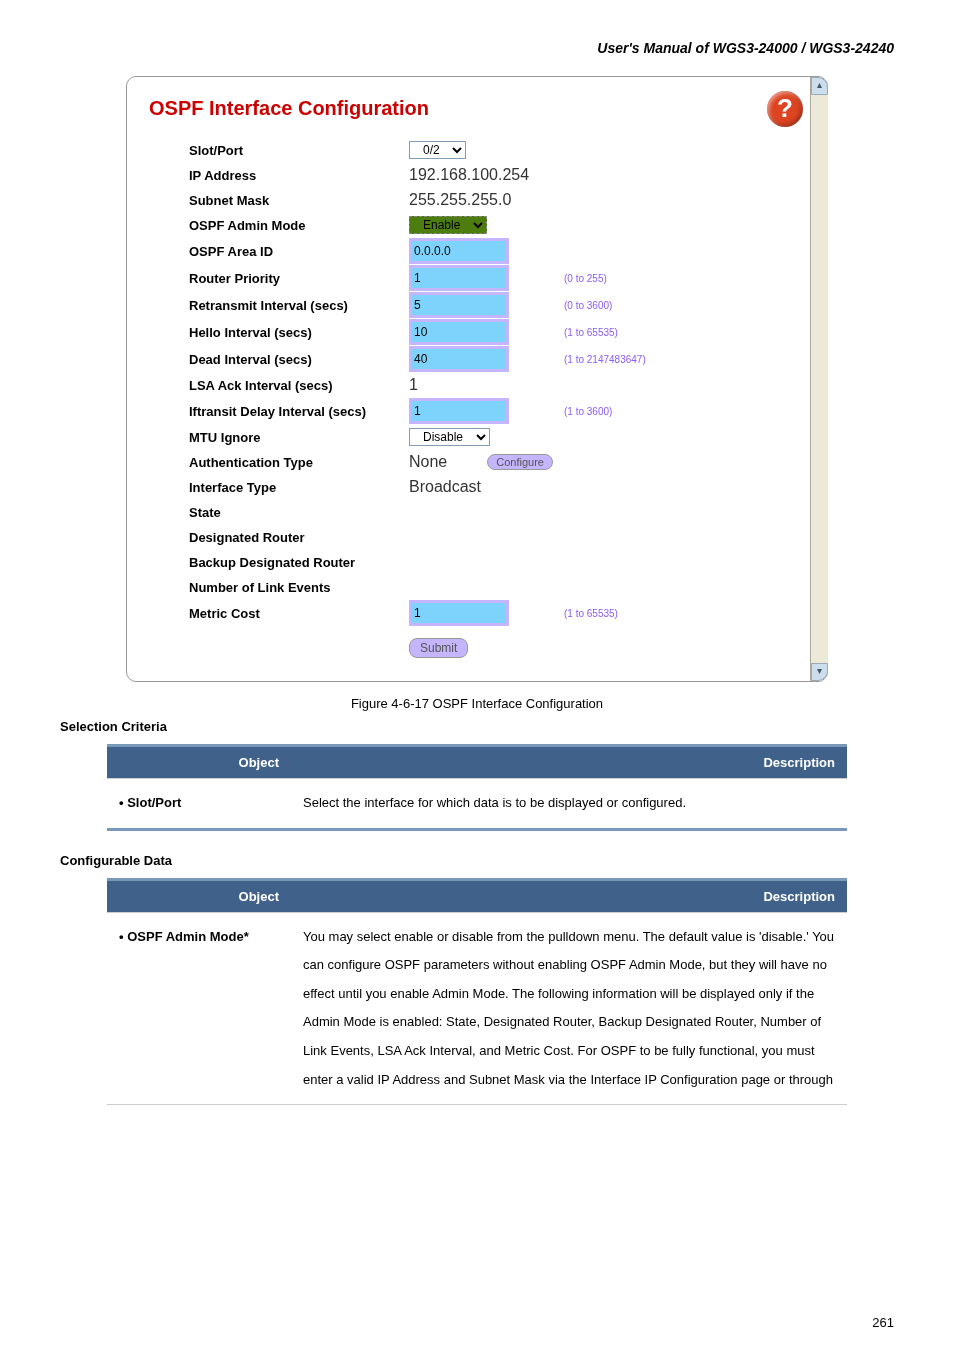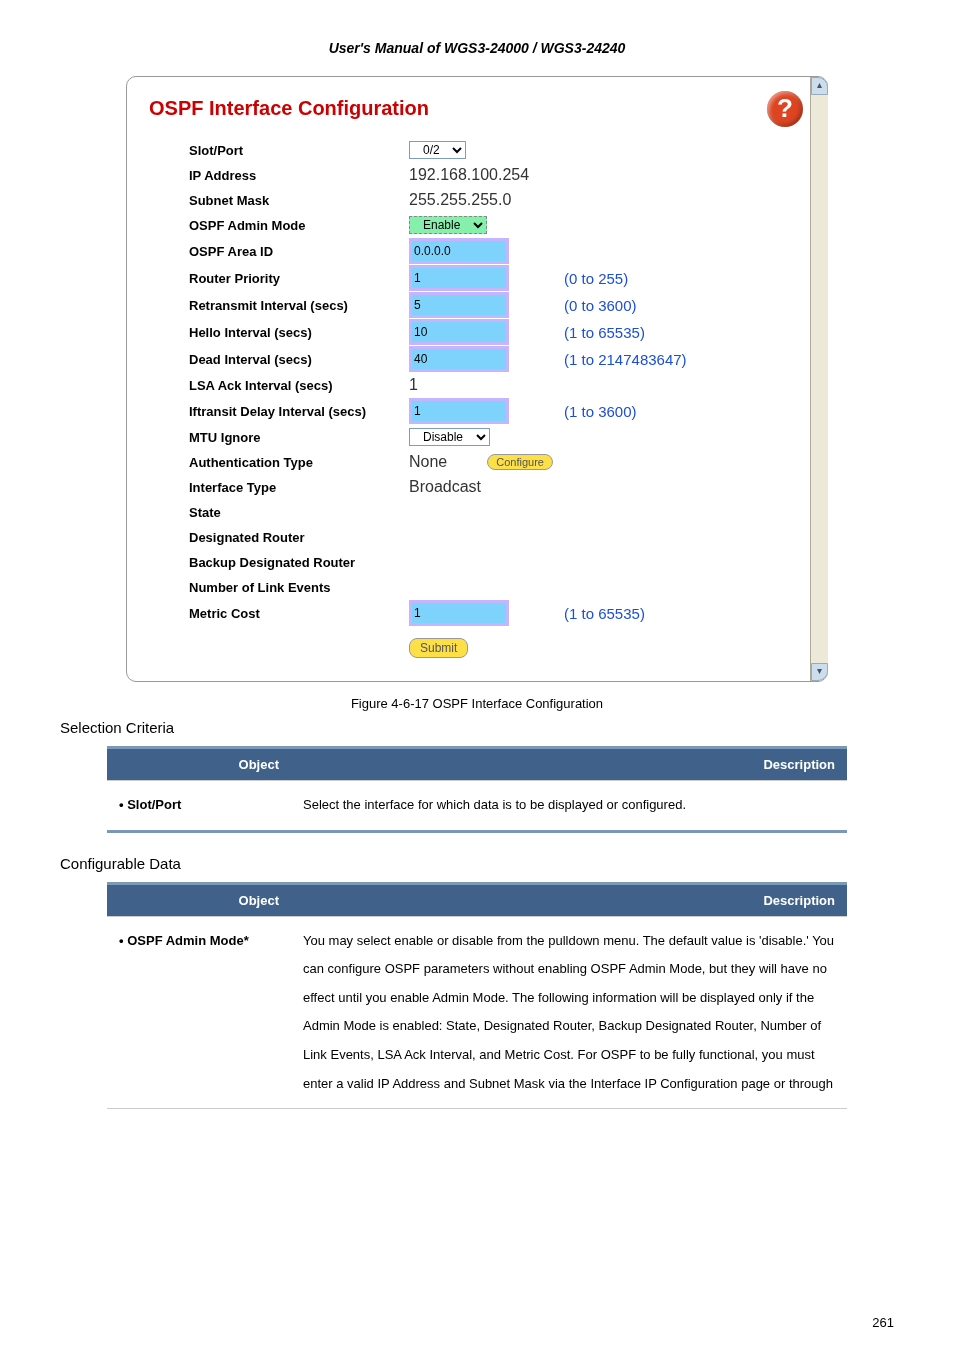--- a/index.html
+++ b/index.html
@@ -1,38 +1,38 @@
 <!DOCTYPE html>
 <html><head>
 <meta charset="utf-8">
 <style>
 body{margin:0;font-family:Arial,Helvetica,sans-serif;background:#fff;font-size:13px;color:#000}
 .page{width:954px;min-height:1350px;padding:40px 60px;box-sizing:border-box;position:relative}
-.hdr{text-align:center;font-weight:bold;font-style:italic;font-size:14px;margin-bottom:20px}
+.hdr{text-align:right;font-weight:bold;font-style:italic;font-size:14px;margin-bottom:20px}
 .shot{border:1px solid #999;background:#fff;border-radius:10px;width:700px;margin:0 auto;position:relative;padding-bottom:2px}
 .shot-inner{padding:18px 22px}
 .sb{position:absolute;right:-1px;top:0;bottom:0;width:17px;background:#ece9d8;border-left:1px solid #aca899;border-radius:0 10px 10px 0}
 .sb .up,.sb .dn{height:16px;background:#cde;border:1px solid #9ab;font-size:10px;text-align:center;line-height:14px;color:#456}
 .sb .up{border-radius:0 10px 0 0}
 .sb .dn{position:absolute;bottom:0;left:0;right:0;border-radius:0 0 10px 0}
 .title{color:#c00;font-size:20px;font-weight:bold;margin:2px 0 18px}
 .help{position:absolute;right:24px;top:14px;width:36px;height:36px;border-radius:18px;background:#d42;color:#fff;font-size:26px;font-weight:bold;text-align:center;line-height:34px;box-shadow:inset -2px -2px 4px rgba(0,0,0,.3),inset 2px 2px 4px rgba(255,255,255,.5)}
 .frm{margin-left:40px}
 .row{display:flex;align-items:center;min-height:24px;margin:1px 0}
 .lbl{width:220px;font-weight:bold;font-size:13px}
 .val{font-size:16px;color:#333}
 .inp{width:90px;border:3px solid #c4b5fd;padding:3px 2px;font-size:12px;background:#7dd3fc}
 .sel{border:1px solid #7f9db9;font-size:12px;background:#fff;padding:0 9px}
-.sel.hl{background:#86efac;border:1px dashed #888}
-.rng{margin-left:55px;font-size:15px;color:#1d4ed8}
-.btn{background:#fde047;border:1px solid #999;padding:2px 10px;font-size:12px;color:#555;border-radius:8px}
+.sel.hl{background:#4d7c0f;border:1px dashed #888}
+.rng{margin-left:55px;font-size:10px;color:#8b5cf6}
+.btn{background:#c4b5fd;border:1px solid #999;padding:2px 10px;font-size:12px;color:#555;border-radius:8px}
 .btn.cfg{margin-left:40px;padding:1px 8px;font-size:11px}
 .cap{text-align:center;font-size:13px;margin:14px 0 8px}
 .cap b{font-weight:normal}
-.sect{font-weight:normal;font-size:15px;margin:6px 0 10px}
+.sect{font-weight:bold;font-size:13px;margin:6px 0 10px}
 .tbl{width:740px;margin:0 auto 22px;border-collapse:collapse;border-top:3px solid #7a98b8;border-bottom:3px solid #7a98b8}
 .tbl th{background:#40628a;color:#fff;text-align:right;padding:8px 12px;font-size:13px}
 .tbl td{padding:10px 12px;font-size:13px;vertical-align:top;border-top:1px solid #ccc;line-height:2.2}
 .tbl td.o{width:160px}
 .bul::before{content:"\2022  ";font-weight:bold}
 .pg{position:absolute;right:60px;bottom:20px;font-size:13px}
 </style>
 </head>
 <body>
 

